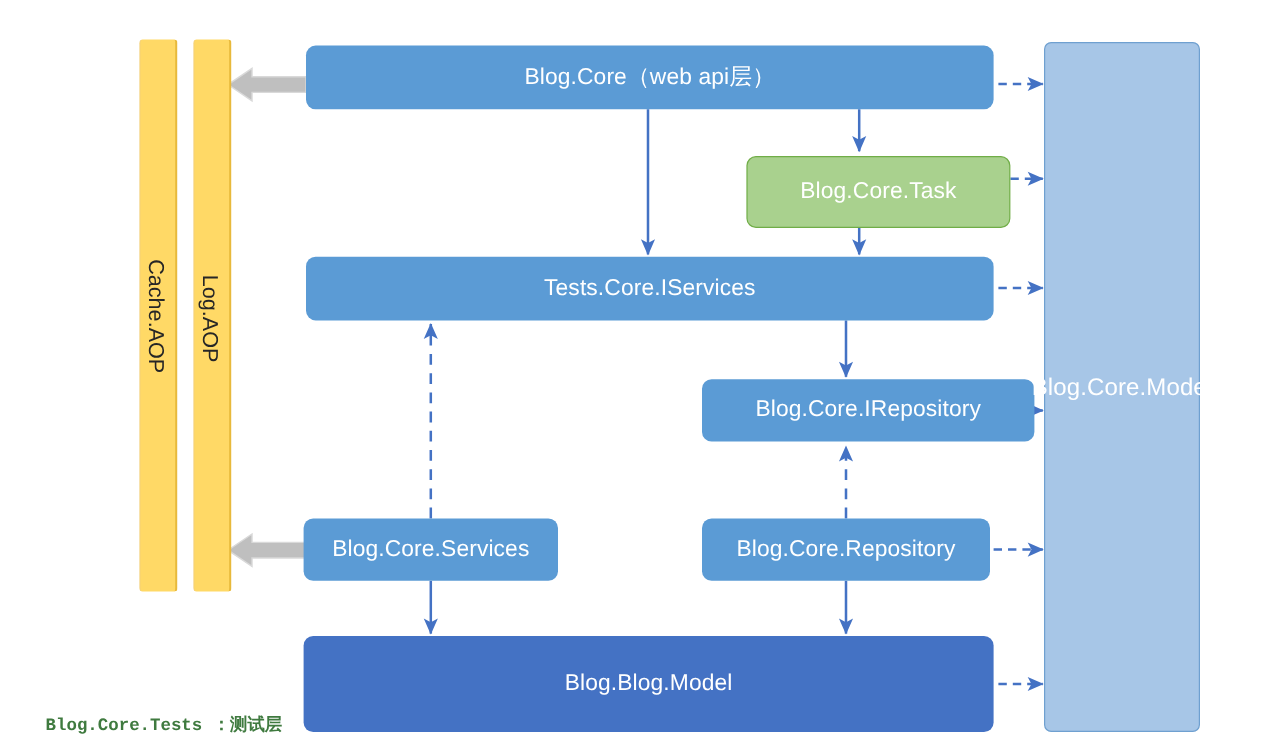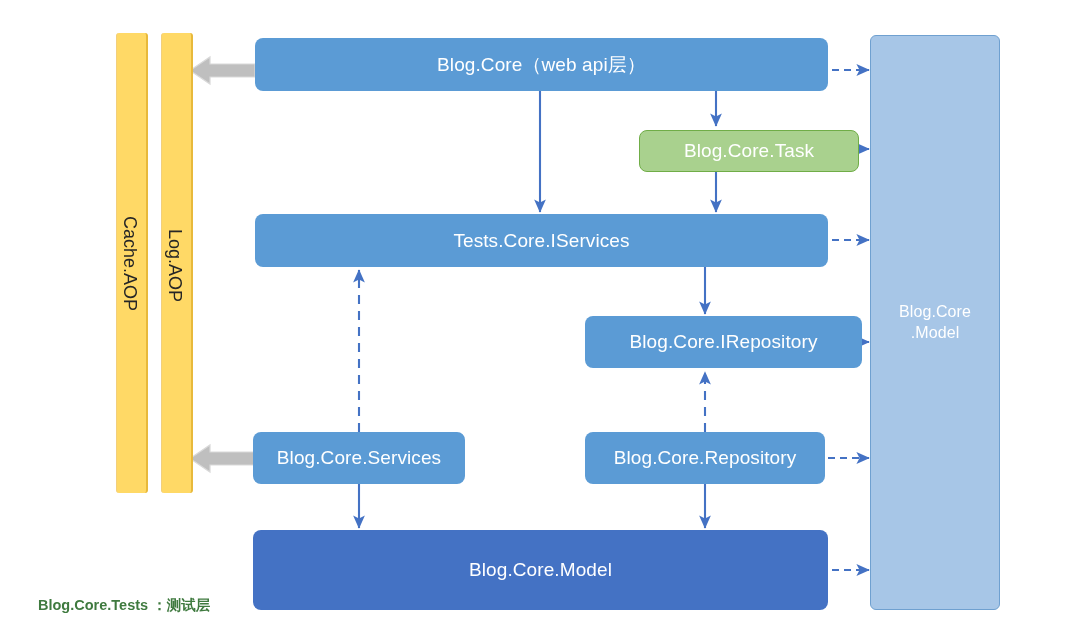--- a/index.html
+++ b/index.html
@@ -31,22 +31,22 @@
     letter-spacing: 0.1px;
     z-index: 5;
   }
   .box-blue       { background: #5B9BD5; }
   .box-blue-dark  { background: #4472C4; }
   .box-green      { background: #A9D18E; border: 1.5px solid #70AD47; }
   .box-common {
     background: #A7C6E7;
     border: 1px solid #6FA0D0;
     border-radius: 6px;
-    font-size: 16px;
-    flex-direction: column;
+    font-size: 20px;
+    flex-direction: row;
     line-height: 1.3;
   }
   .aop-bar {
     position: absolute;
     box-sizing: border-box;
     background: #FFD966;
     border-right: 2px solid #E8B93B;
     border-left: 1px solid #F2CF7C;
     border-radius: 3px;
     z-index: 4;
@@ -61,21 +61,21 @@
   }
   .legend {
     position: absolute;
     color: #3F7A3F;
     font-size: 14.5px;
     font-weight: bold;
     line-height: 1.55;
     white-space: pre;
     z-index: 6;
   }
-  .legend span { display: block; }
+  .legend span { display: block; font-family: Liberation Mono, monospace; }
   svg.wires {
     position: absolute;
     left: 0; top: 0;
     width: 1070px;
     height: 630px;
     z-index: 2;
     pointer-events: none;
   }
 </style>
 </head>
@@ -121,31 +121,31 @@
     <path d="M828,342 L869,342" stroke="#4472C4" stroke-width="2.1" fill="none" stroke-dasharray="7,5" marker-end="url(#ah-dash)"></path>
     <path d="M828,458 L869,458" stroke="#4472C4" stroke-width="2.1" fill="none" stroke-dasharray="7,5" marker-end="url(#ah-dash)"></path>
     <path d="M832,570 L869,570" stroke="#4472C4" stroke-width="2.1" fill="none" stroke-dasharray="7,5" marker-end="url(#ah-dash)"></path>
 
     <path d="M255,64 L210,64 L210,57 L190,70.5 L210,84 L210,77 L255,77 Z" fill="#BFBFBF" stroke="#D9D9D9" stroke-width="1.2"></path>
     <path d="M255,452 L210,452 L210,445 L190,458.5 L210,472 L210,465 L255,465 Z" fill="#BFBFBF" stroke="#D9D9D9" stroke-width="1.2"></path>
   </svg>
 
   <div class="box box-blue" style="left:255px; top:38px; width:573px; height:53px;">Blog.Core（web api层）</div>
 
-  <div class="box box-green" style="left:639px; top:130px; width:220px; height:42px; color:#ffffff;">Blog.Core.Task</div>
+  <div class="box box-green" style="left:622px; top:130px; width:220px; height:60px; color:#ffffff;">Blog.Core.Task</div>
 
   <div class="box box-blue" style="left:255px; top:214px; width:573px; height:53px;">Tests.Core.IServices</div>
 
   <div class="box box-blue" style="left:585px; top:316px; width:277px; height:52px;">Blog.Core.IRepository</div>
 
   <div class="box box-blue" style="left:585px; top:432px; width:240px; height:52px;">Blog.Core.Repository</div>
 
   <div class="box box-blue" style="left:253px; top:432px; width:212px; height:52px;">Blog.Core.Services</div>
 
-  <div class="box box-blue-dark" style="left:253px; top:530px; width:575px; height:80px;">Blog.Core.Model</div>
+  <div class="box box-blue-dark" style="left:253px; top:530px; width:575px; height:80px;">Blog.Blog.Model</div>
 
   <div class="box box-common" style="left:870px; top:35px; width:130px; height:575px;">
     <span>Blog.Core</span>
     <span>.Model</span>
   </div>
 
   <div class="legend" style="left:38px; top:549px;">
     <span>Blog.Core.Tests ：测试层</span>
     
   </div>

